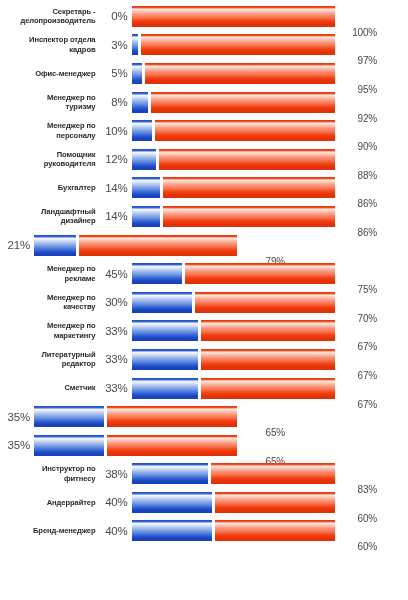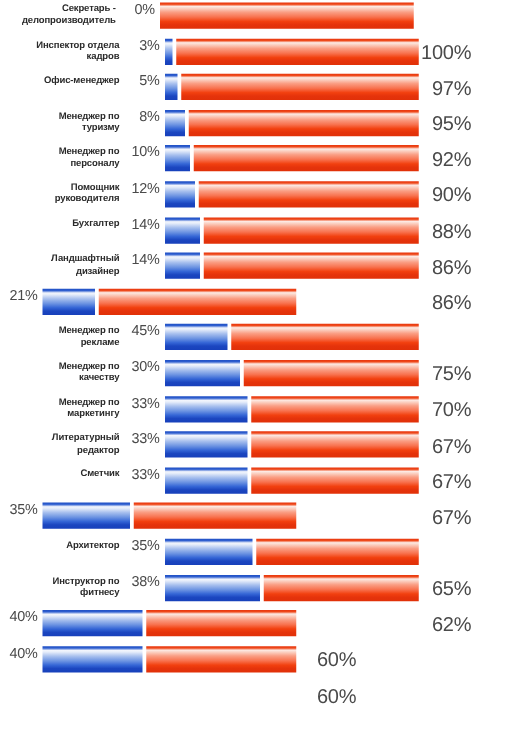--- a/index.html
+++ b/index.html
@@ -19,20 +19,21 @@
   #chart {
     position: relative;
     width: 408px;
     height: 600px;
     box-sizing: border-box;
     padding-top: 2px;
   }
 
   .row {
     display: flex;
+    align-items: center;
     height: 28.6px;
     width: 381px;
     box-sizing: border-box;
   }
 
   .cat-label {
     width: 116px;
     padding-right: 6px;
     box-sizing: border-box;
     text-align: right;
@@ -105,21 +106,21 @@
     flex: 0 0 3px;
     background: #ffffff;
   }
 
   .val-right {
     width: 52px;
     box-sizing: border-box;
     text-align: right;
     padding-right: 4px;
     padding-left: 6px;
-    font-size: 16px;
+    font-size: 10px;
     color: #4a4a4a;
     letter-spacing: -0.2px;
     margin-top: 32px;
   }
 </style>
 </head>
 <body>
 
 <div id="chart">
     <div class="row">
@@ -272,50 +273,51 @@
     <div class="row">
       <div class="val-left">35%</div>
       <div class="bars">
         <div class="seg seg-blue" style="width: 70px; flex: 0 0 70px;"></div>
         <div class="seg-gap"></div>
         <div class="seg seg-red" style="width: 130px; flex: 0 0 130px;"></div>
       </div>
       <div class="val-right">65%</div>
     </div>
     <div class="row">
-      <div class="cat-label">Архитектор</div>
       <div class="val-left">35%</div>
       <div class="bars">
         <div class="seg seg-blue" style="width: 70px; flex: 0 0 70px;"></div>
         <div class="seg-gap"></div>
         <div class="seg seg-red" style="width: 130px; flex: 0 0 130px;"></div>
       </div>
       <div class="val-right">65%</div>
     </div>
     <div class="row">
       <div class="cat-label">Инструктор по
 фитнесу</div>
       <div class="val-left">38%</div>
       <div class="bars">
         <div class="seg seg-blue" style="width: 76px; flex: 0 0 76px;"></div>
         <div class="seg-gap"></div>
         <div class="seg seg-red" style="width: 124px; flex: 0 0 124px;"></div>
       </div>
-      <div class="val-right">62%</div>
-    </div>
-    <div class="row">
+      <div class="val-right">83%</div>
+    </div>
+    <div class="row">
+      <div class="cat-label">Андеррайтер</div>
       <div class="val-left">40%</div>
       <div class="bars">
         <div class="seg seg-blue" style="width: 80px; flex: 0 0 80px;"></div>
         <div class="seg-gap"></div>
         <div class="seg seg-red" style="width: 120px; flex: 0 0 120px;"></div>
       </div>
       <div class="val-right">60%</div>
     </div>
     <div class="row">
+      <div class="cat-label">Бренд-менеджер</div>
       <div class="val-left">40%</div>
       <div class="bars">
         <div class="seg seg-blue" style="width: 80px; flex: 0 0 80px;"></div>
         <div class="seg-gap"></div>
         <div class="seg seg-red" style="width: 120px; flex: 0 0 120px;"></div>
       </div>
       <div class="val-right">60%</div>
     </div>
   </div>
 

